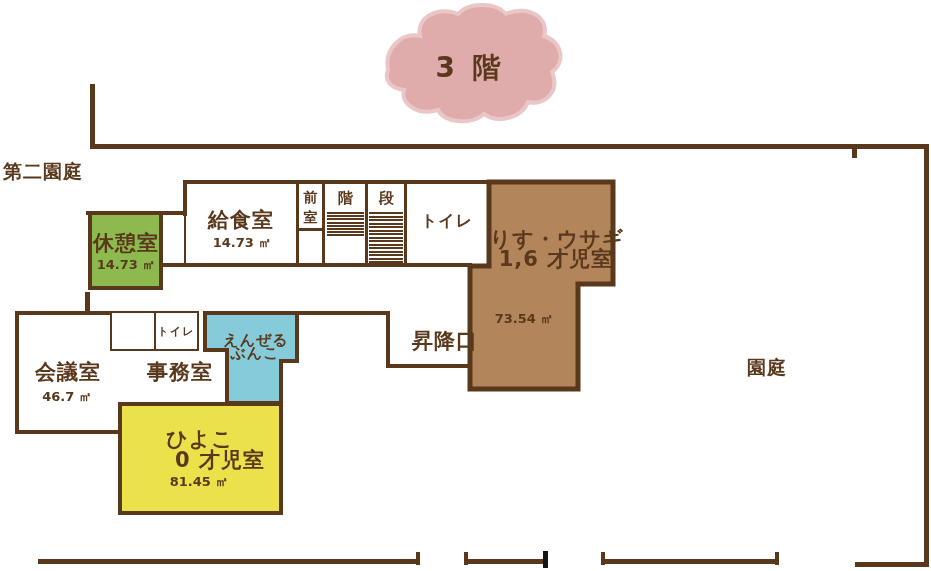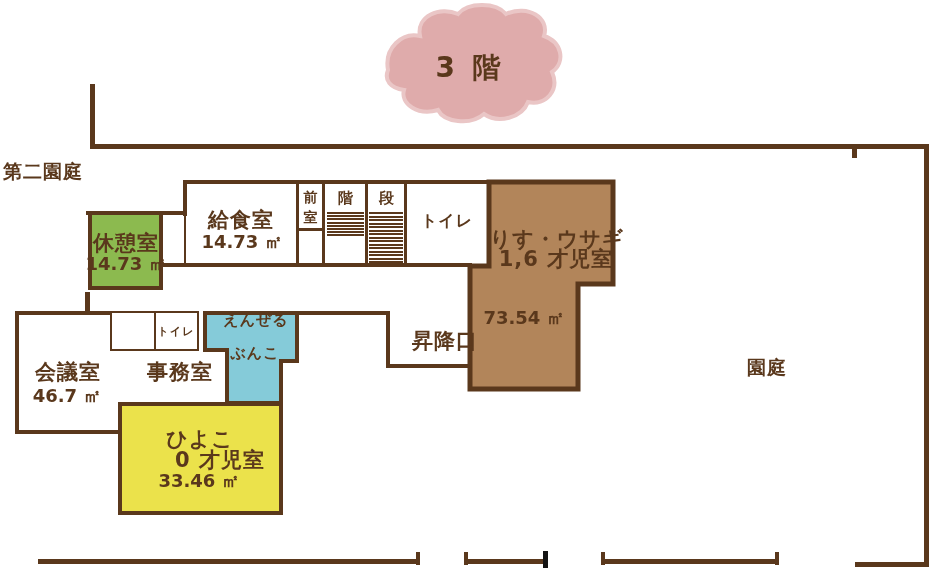--- a/index.html
+++ b/index.html
@@ -13,21 +13,21 @@
     font-family:"DejaVu Sans", sans-serif;
   }
   .wall{position:absolute; background:var(--wall);}
   .black{background:var(--black-tick);}
   .room{position:absolute; box-sizing:border-box; border:4px solid var(--wall);}
   .whitebox{position:absolute; box-sizing:border-box; border:2px solid var(--wall); background:#fff;}
   .lbl{
     position:absolute; color:var(--text); font-weight:bold; white-space:nowrap;
     transform:translate(-50%,-50%); line-height:1; letter-spacing:1px;
   }
-  .sz11{font-size:11px;} .sz13{font-size:18px; letter-spacing:0;}
+  .sz11{font-size:11px;} .sz13{font-size:13px; letter-spacing:0;}
   .sz14{font-size:14px;} .sz15{font-size:15px;} .sz16{font-size:16px;}
   .sz17{font-size:21px;} .sz19{font-size:19px;} .sz28{font-size:28px; letter-spacing:4px;}
   .tread{position:absolute; left:0; width:100%; height:2px; background:var(--wall);}
   .treadbox{position:absolute;}
   svg{position:absolute; left:0; top:0; pointer-events:none;}
 </style>
 </head>
 <body>
 
 <div id="plan">
@@ -136,20 +136,20 @@
   <div class="lbl sz17" style="left:556px; top:259px;">1,6 才児室</div>
   <div class="lbl sz13" style="left:524px; top:318px;">73.54 ㎡</div>
 
   <div class="lbl sz17" style="left:68px; top:372px;">会議室</div>
   <div class="lbl sz13" style="left:67px; top:396px;">46.7 ㎡</div>
 
   <div class="lbl sz17" style="left:180px; top:372px;">事務室</div>
 
   <div class="lbl sz11" style="left:176px; top:331px;">トイレ</div>
 
-  <div class="lbl sz15" style="left:256px; top:320px;">えんぜる</div>
+  <div class="lbl sz15" style="left:256px; top:340px;">えんぜる</div>
   <div class="lbl sz15" style="left:255px; top:353px;">ぶんこ</div>
 
   <div class="lbl sz17" style="left:200px; top:439px;">ひよこ</div>
   <div class="lbl sz17" style="left:200px; top:460px;margin-left:20px;">0 才児室</div>
-  <div class="lbl sz13" style="left:199px; top:481px;">33.46 ㎡</div>
+  <div class="lbl sz13" style="left:199px; top:481px;">81.45 ㎡</div>
 
 </div>
 
 </body></html>

